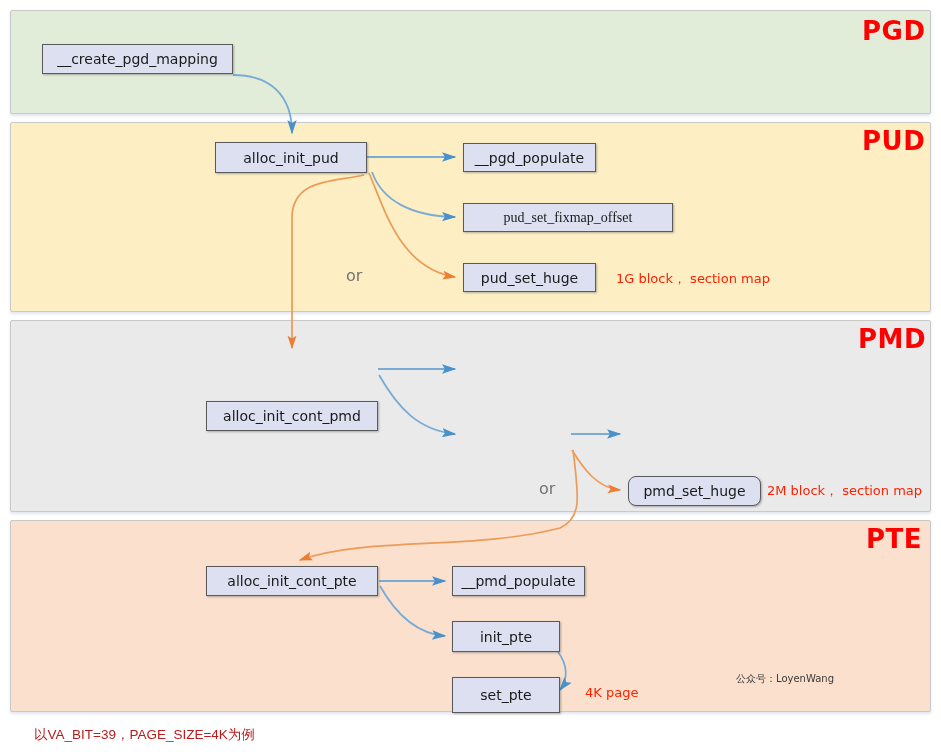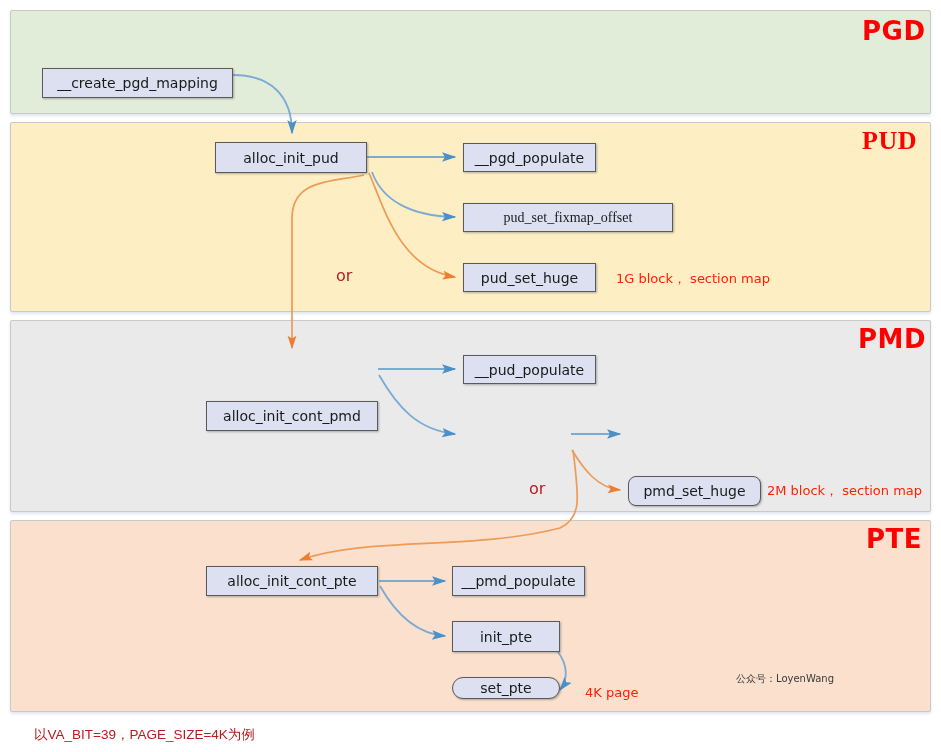--- a/index.html
+++ b/index.html
@@ -57,24 +57,25 @@
   .note {
     position: absolute;
     color: #ff2000;
     font-size: 13px;
     white-space: nowrap;
     line-height: 1;
     font-family: "DejaVu Sans", "Liberation Sans", sans-serif;
   }
   .or-label {
     position: absolute;
-    color: #b91c1c;
+    color: #737373;
     font-size: 16px;
     line-height: 1;
     font-family: "DejaVu Sans", "Liberation Sans", sans-serif;
+    margin-left: 10px;
   }
   .watermark {
     position: absolute;
     color: #3a3a3a;
     font-size: 10px;
     white-space: nowrap;
     font-family: "DejaVu Sans", "Liberation Sans", sans-serif;
   }
   .footnote {
     position: absolute;
@@ -95,21 +96,21 @@
 <body>
 
 <div id="canvas">
 
   <div class="panel panel-pgd" style="left:10px; top:10px; width:921px; height:104px;"></div>
   <div class="panel panel-pud" style="left:10px; top:122px; width:921px; height:190px;"></div>
   <div class="panel panel-pmd" style="left:10px; top:320px; width:921px; height:192px;"></div>
   <div class="panel panel-pte" style="left:10px; top:520px; width:921px; height:192px;"></div>
 
   <div class="panel-label" style="left:862px; top:18px;">PGD</div>
-  <div class="panel-label" style="left:862px; top:128px;font-family:Liberation Serif, serif;">PUD</div>
+  <div class="panel-label" style="left:862px; top:128px;">PUD</div>
   <div class="panel-label" style="left:858px; top:326px;">PMD</div>
   <div class="panel-label" style="left:866px; top:526px;">PTE</div>
 
   <svg class="edges" viewBox="0 0 941 752">
     <defs>
       <marker id="arrow-blue" markerWidth="9" markerHeight="9" refX="7.2" refY="3" orient="auto" markerUnits="strokeWidth">
         <path d="M0,0.4 L8,3 L0,5.6 L1.6,3 z" fill="#4a90c9"></path>
       </marker>
       <marker id="arrow-orange" markerWidth="9" markerHeight="9" refX="7.2" refY="3" orient="auto" markerUnits="strokeWidth">
         <path d="M0,0.4 L8,3 L0,5.6 L1.6,3 z" fill="#ed7d31"></path>
@@ -136,45 +137,44 @@
 
     <path d="M573,450 C579,498 582,518 560,528 C470,551 370,536 300,560" fill="none" stroke="#ed9b56" stroke-width="1.7" marker-end="url(#arrow-orange)"></path>
 
     <path d="M379,581 L445,581" fill="none" stroke="#7aabd4" stroke-width="1.8" marker-end="url(#arrow-blue)"></path>
 
     <path d="M380,586 C398,618 420,634 445,636" fill="none" stroke="#7aabd4" stroke-width="1.8" marker-end="url(#arrow-blue)"></path>
 
     <path d="M558,652 C568,665 568,680 560,690" fill="none" stroke="#7aabd4" stroke-width="1.8" marker-end="url(#arrow-blue)"></path>
   </svg>
 
-  <div class="node" style="left:42px; top:68px; width:191px; height:30px;">__create_pgd_mapping</div>
+  <div class="node" style="left:42px; top:44px; width:191px; height:30px;">__create_pgd_mapping</div>
 
   <div class="node" style="left:463px; top:143px; width:133px; height:29px;">__pgd_populate</div>
 
   <div class="node" style="left:215px; top:142px; width:152px; height:31px;">alloc_init_pud</div>
 
   <div class="node" style="left:463px; top:203px; width:210px; height:29px;font-family:Liberation Serif, serif;">pud_set_fixmap_offset</div>
 
   <div class="node" style="left:463px; top:263px; width:133px; height:29px;">pud_set_huge</div>
 
   <div class="node" style="left:206px; top:355px; width:172px; height:30px;margin-top:46px;">alloc_init_cont_pmd</div>
 
-  <div class="node" style="left:463px; top:355px; width:133px; height:29px;">__pud_populate</div>
 
 
 
   <div class="node" style="left:628px; top:476px; width:133px; height:30px;border-radius:8px;">pmd_set_huge</div>
 
   <div class="node" style="left:206px; top:566px; width:172px; height:30px;">alloc_init_cont_pte</div>
 
   <div class="node" style="left:452px; top:566px; width:133px; height:30px;">__pmd_populate</div>
 
   <div class="node" style="left:452px; top:621px; width:108px; height:31px;">init_pte</div>
 
-  <div class="node" style="left:452px; top:677px; width:108px; height:22px;border-radius:13px;">set_pte</div>
+  <div class="node" style="left:452px; top:677px; width:108px; height:36px;">set_pte</div>
 
   <div class="note" style="left:616px; top:272px;">1G block， section map</div>
   <div class="note" style="left:767px; top:484px;">2M block，  section map</div>
   <div class="note" style="left:585px; top:686px;">4K page</div>
 
   <div class="or-label" style="left:336px; top:268px;">or</div>
   <div class="or-label" style="left:529px; top:481px;">or</div>
 
   <div class="watermark" style="left:736px; top:672px;">公众号：LoyenWang</div>
 

